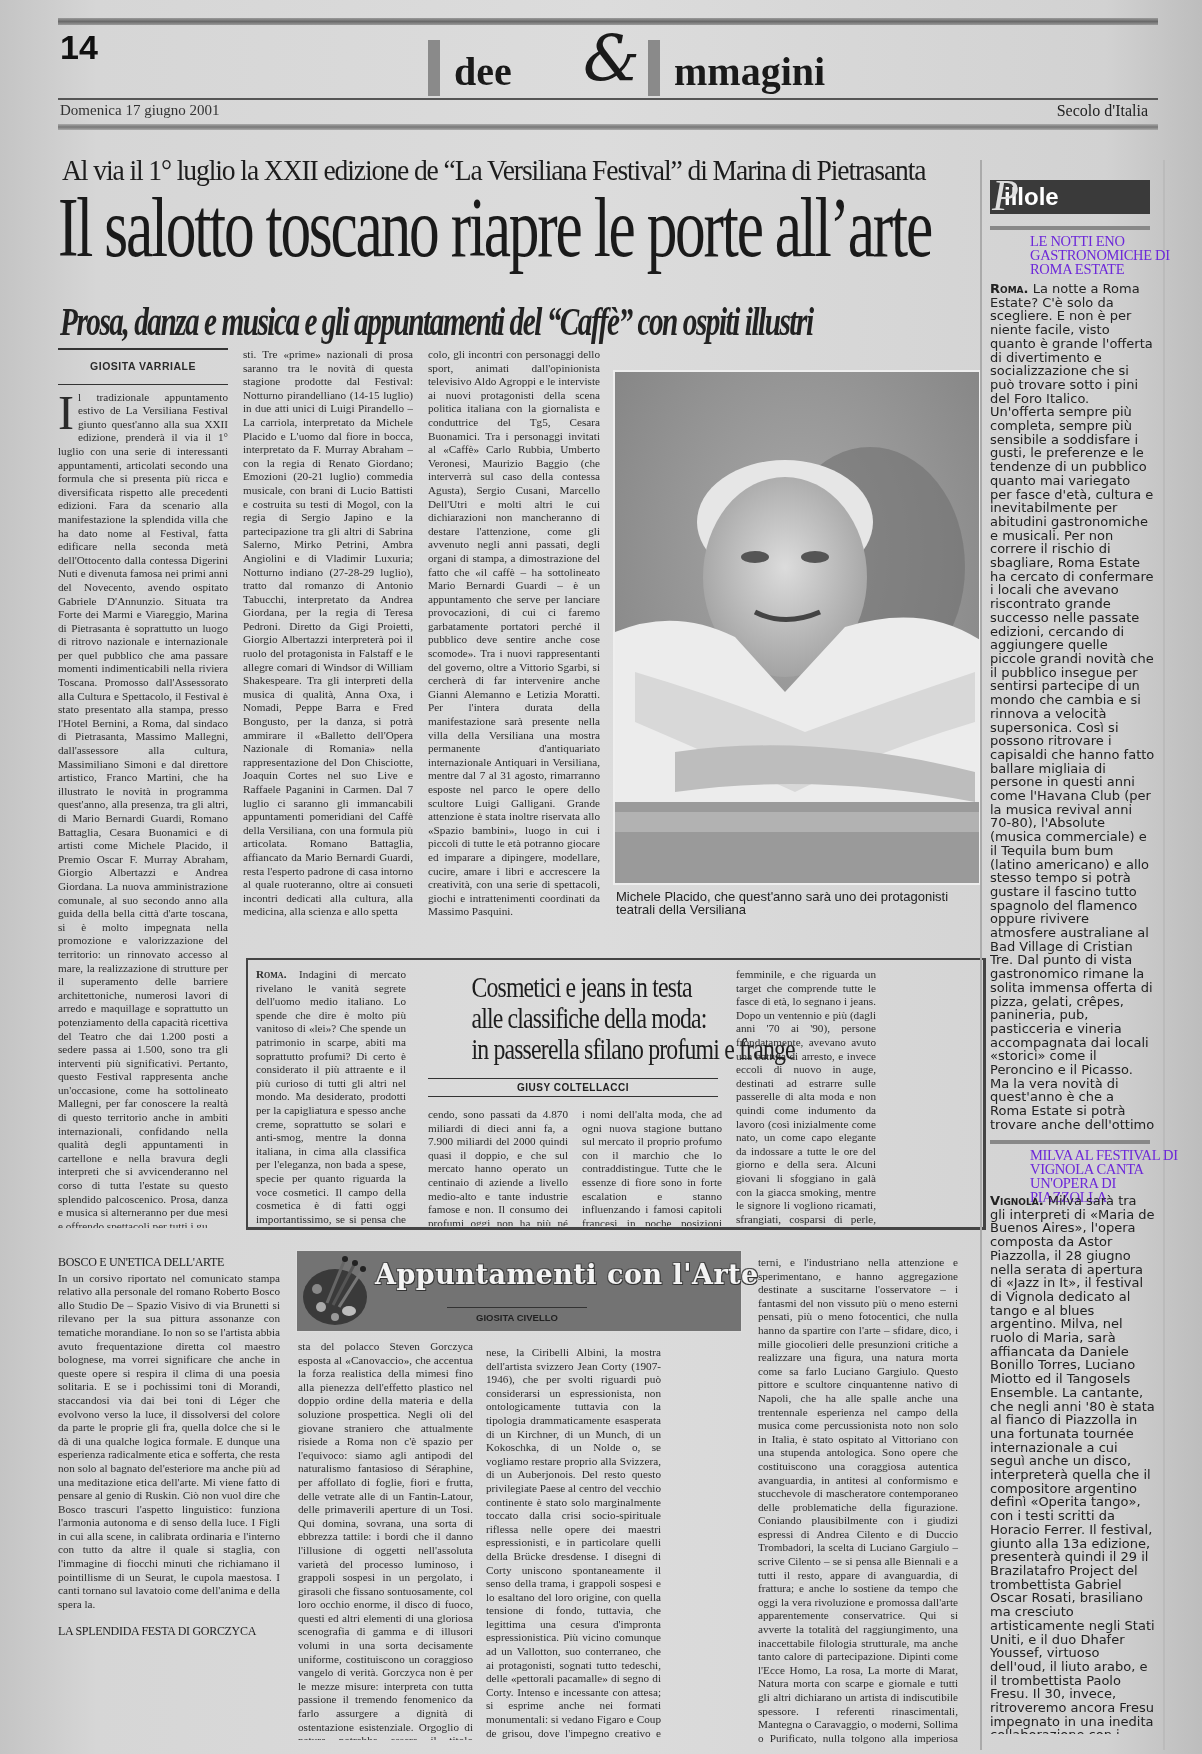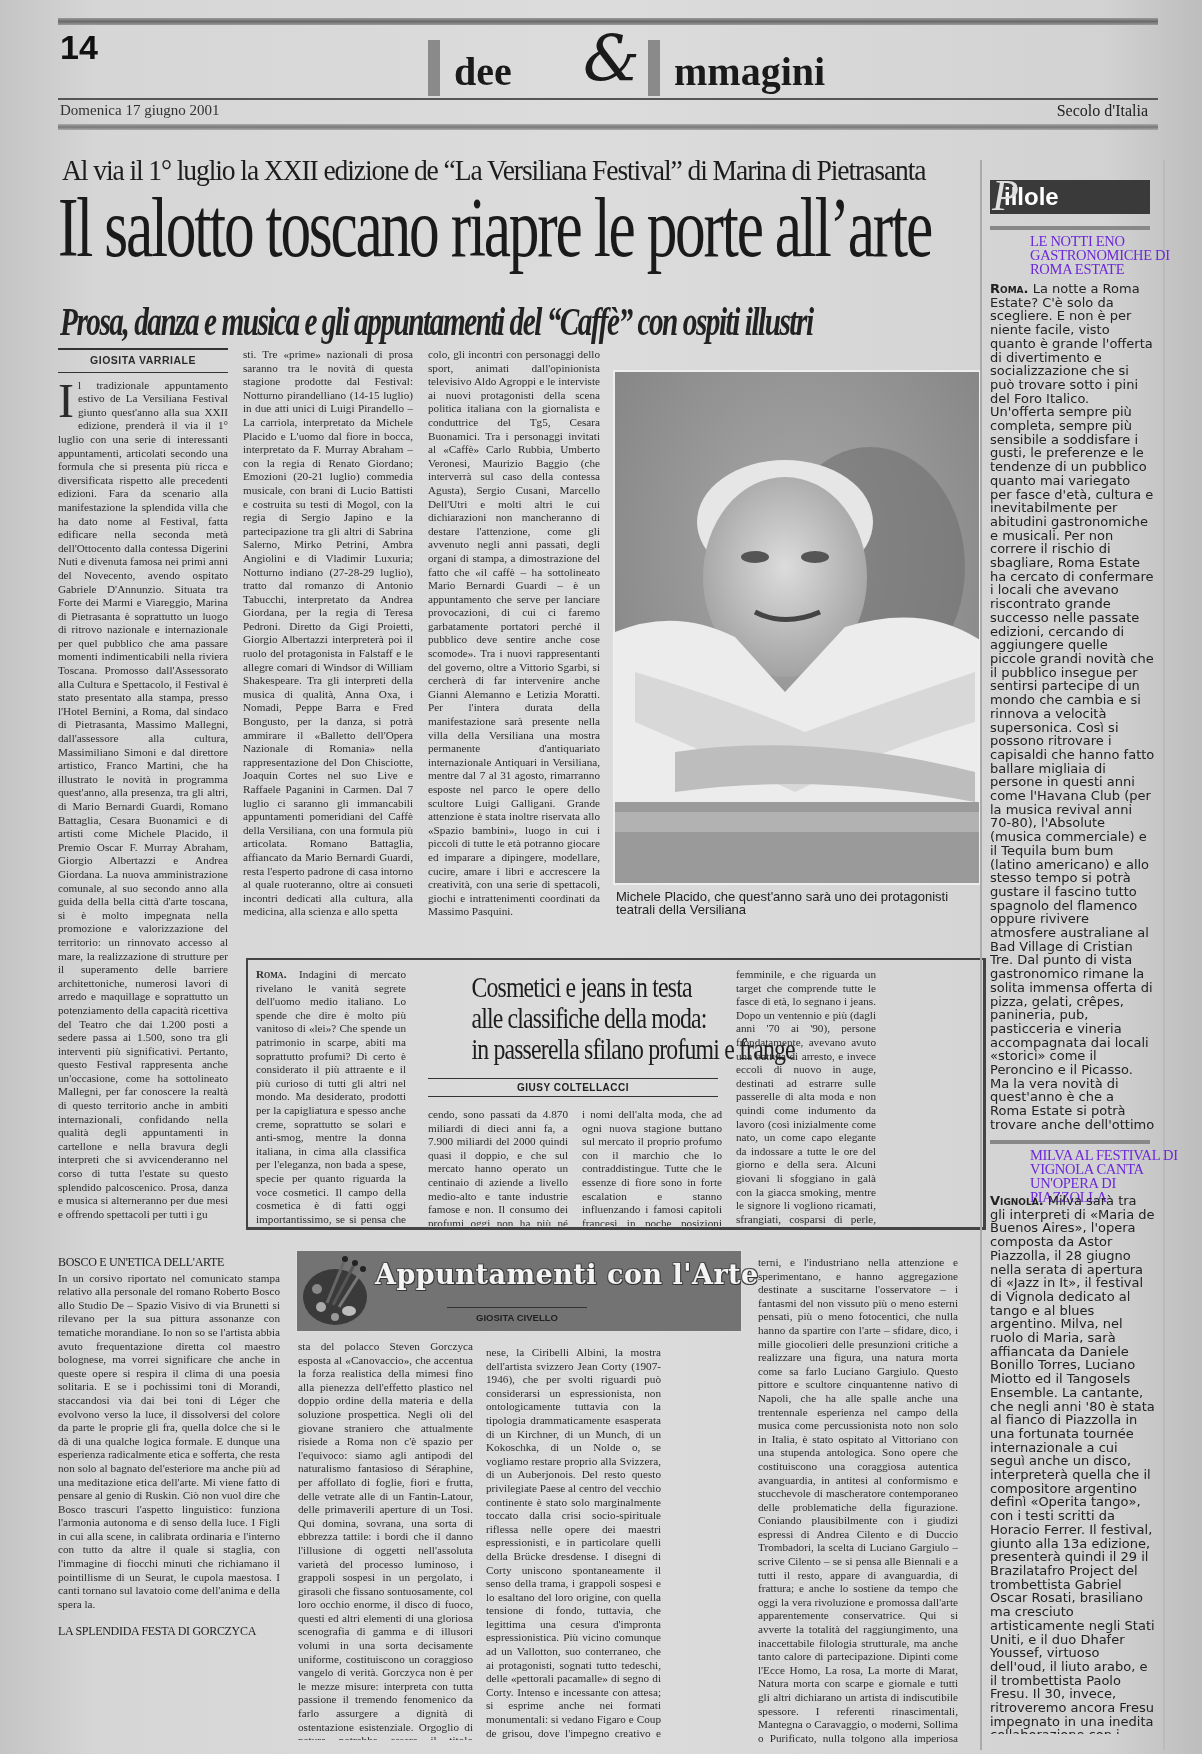--- a/index.html
+++ b/index.html
@@ -23,21 +23,21 @@
   .dateline { position: absolute; left: 2px; top: 84px; font-size: 15px; color: #333; }
   .paper-name { position: absolute; right: 20px; top: 84px; font-size: 16px; color: #222; }
   .rule-under { position: absolute; left: 0; top: 106px; width: 1100px; height: 6px; background: linear-gradient(#aaa,#777,#aaa); }
 
   
   .kicker { position: absolute; left: 4px; top: 135px; font-size: 30px; letter-spacing: -1.2px; color: #1d1d1d; white-space: nowrap; transform: scaleX(0.92); transform-origin: left; }
   .headline { position: absolute; left: 0px; top: 168px; font-family: "Liberation Serif", serif; font-size: 84px; line-height: 1; letter-spacing: -3px; color: #1a1a1a; white-space: nowrap; transform: scaleX(0.73); transform-origin: left; }
   .subhead { position: absolute; left: 2px; top: 280px; font-style: italic; font-weight: bold; font-size: 40px; letter-spacing: -2px; color: #222; white-space: nowrap; transform: scaleX(0.73); transform-origin: left; }
 
   .col { position: absolute; font-size: 11.2px; line-height: 13.6px; text-align: justify; color: #2b2b2b; overflow: hidden; }
-  .byline { font-family: "Liberation Sans", sans-serif; font-weight: bold; font-size: 10.5px; text-align: center; letter-spacing: 0.5px; border-top: 2px solid #333; border-bottom: 1px solid #333; padding: 4px 0; margin-bottom: 6px; }
+  .byline { font-family: "Liberation Sans", sans-serif; font-weight: bold; font-size: 10.5px; text-align: center; letter-spacing: 0.5px; border-top: 2px solid #333; border-bottom: 1px solid #333; padding: 10px 0; margin-bottom: 6px; }
   .dropcap { float: left; font-size: 48px; line-height: 40px; margin-right: 4px; margin-top: 2px; }
 
   
   .photo { position: absolute; left: 555px; top: 352px; width: 368px; height: 515px; border: 2px solid #eee; overflow: hidden; background: #8f8f8f; }
   .caption { position: absolute; left: 558px; top: 872px; width: 370px; font-family: "Liberation Sans", sans-serif; font-size: 13px; line-height: 13px; color: #222; }
 
   
   .box { position: absolute; left: 188px; top: 940px; width: 740px; height: 272px; border: 2px solid #444; border-right-width: 3px; border-bottom-width: 3px; }
   .box-headline { position: absolute; left: 200px; top: 12px; width: 260px; text-align: center; font-size: 29px; line-height: 31px; letter-spacing: -1px; color: #1d1d1d; transform: scaleX(0.82); transform-origin: center; white-space: nowrap; }
   .box-byline { position: absolute; left: 180px; top: 118px; width: 290px; text-align: center; font-family: "Liberation Sans", sans-serif; font-weight: bold; font-size: 10px; letter-spacing: 0.5px; border-top: 1px solid #333; border-bottom: 1px solid #333; padding: 3px 0; }

